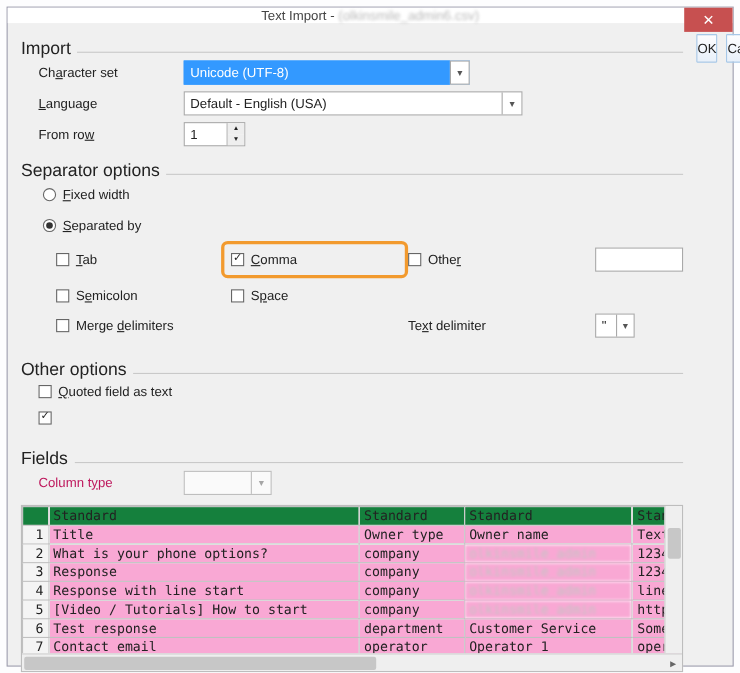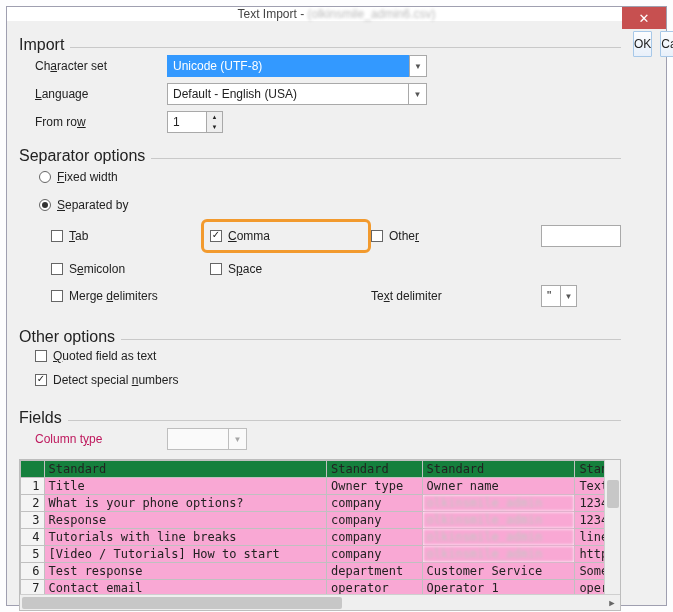--- a/index.html
+++ b/index.html
@@ -170,21 +170,21 @@
         <legend><span>Import</span></legend>
         <div class="row">
           <div class="lbl"><span>Ch<span class="u">a</span>racter set</span></div>
           <div class="sel hi" style="width:260px;">
             <span>Unicode (UTF-8)</span>
             <div class="arrow">▼</div>
           </div>
         </div>
         <div class="row">
           <div class="lbl"><span class="u">L</span>anguage</div>
-          <div class="sel" style="width:260px;">
+          <div class="sel" style="width:308px;">
             <span>Default - English (USA)</span>
             <div class="arrow">▼</div>
           </div>
         </div>
         <div class="row">
           <div class="lbl">From ro<span class="u">w</span></div>
           <div class="spin">
             <span>1</span>
             <div class="btns">
                 <div class="b">▲</div>
@@ -252,21 +252,20 @@
         <legend><span>Other options</span></legend>
         <div class="row" style="padding-left:16px;height:24px;">
           <div class="check">
               <div class="check-i"></div>
               <span><span class="u">Q</span>uoted field as text</span>
             </div>
         </div>
         <div class="row" style="padding-left:16px;height:24px;">
           <div class="check">
               <div class="check-i on"></div>
-              <span>Detect special <span class="u">n</span>umbers</span>
             </div>
         </div>
       </fieldset>
 
       <fieldset style="margin-top:6px;flex:1;display:flex;flex-direction:column;">
         <legend><span>Fields</span></legend>
         <div class="row">
           <div class="lbl" style="color:#be185d;">Column t<span class="u">y</span>pe</div>
           <div class="colsel">
               <div class="arrow">▼</div>
@@ -299,21 +298,21 @@
                   </tr>
                   <tr>
                     <td class="rownum">3</td>
                     <td class="">Response</td>
                     <td class="">company</td>
                     <td class=" blurred">olkinsmile_admin</td>
                     <td class="">1234</td>
                   </tr>
                   <tr>
                     <td class="rownum">4</td>
-                    <td class="">Tutorials with line breaks</td>
+                    <td class="">Response with line start</td>
                     <td class="">company</td>
                     <td class=" blurred">olkinsmile_admin</td>
                     <td class="">line</td>
                   </tr>
                   <tr>
                     <td class="rownum">5</td>
                     <td class="">[Video / Tutorials] How to start</td>
                     <td class="">company</td>
                     <td class=" blurred">olkinsmile_admin</td>
                     <td class="">http</td>

